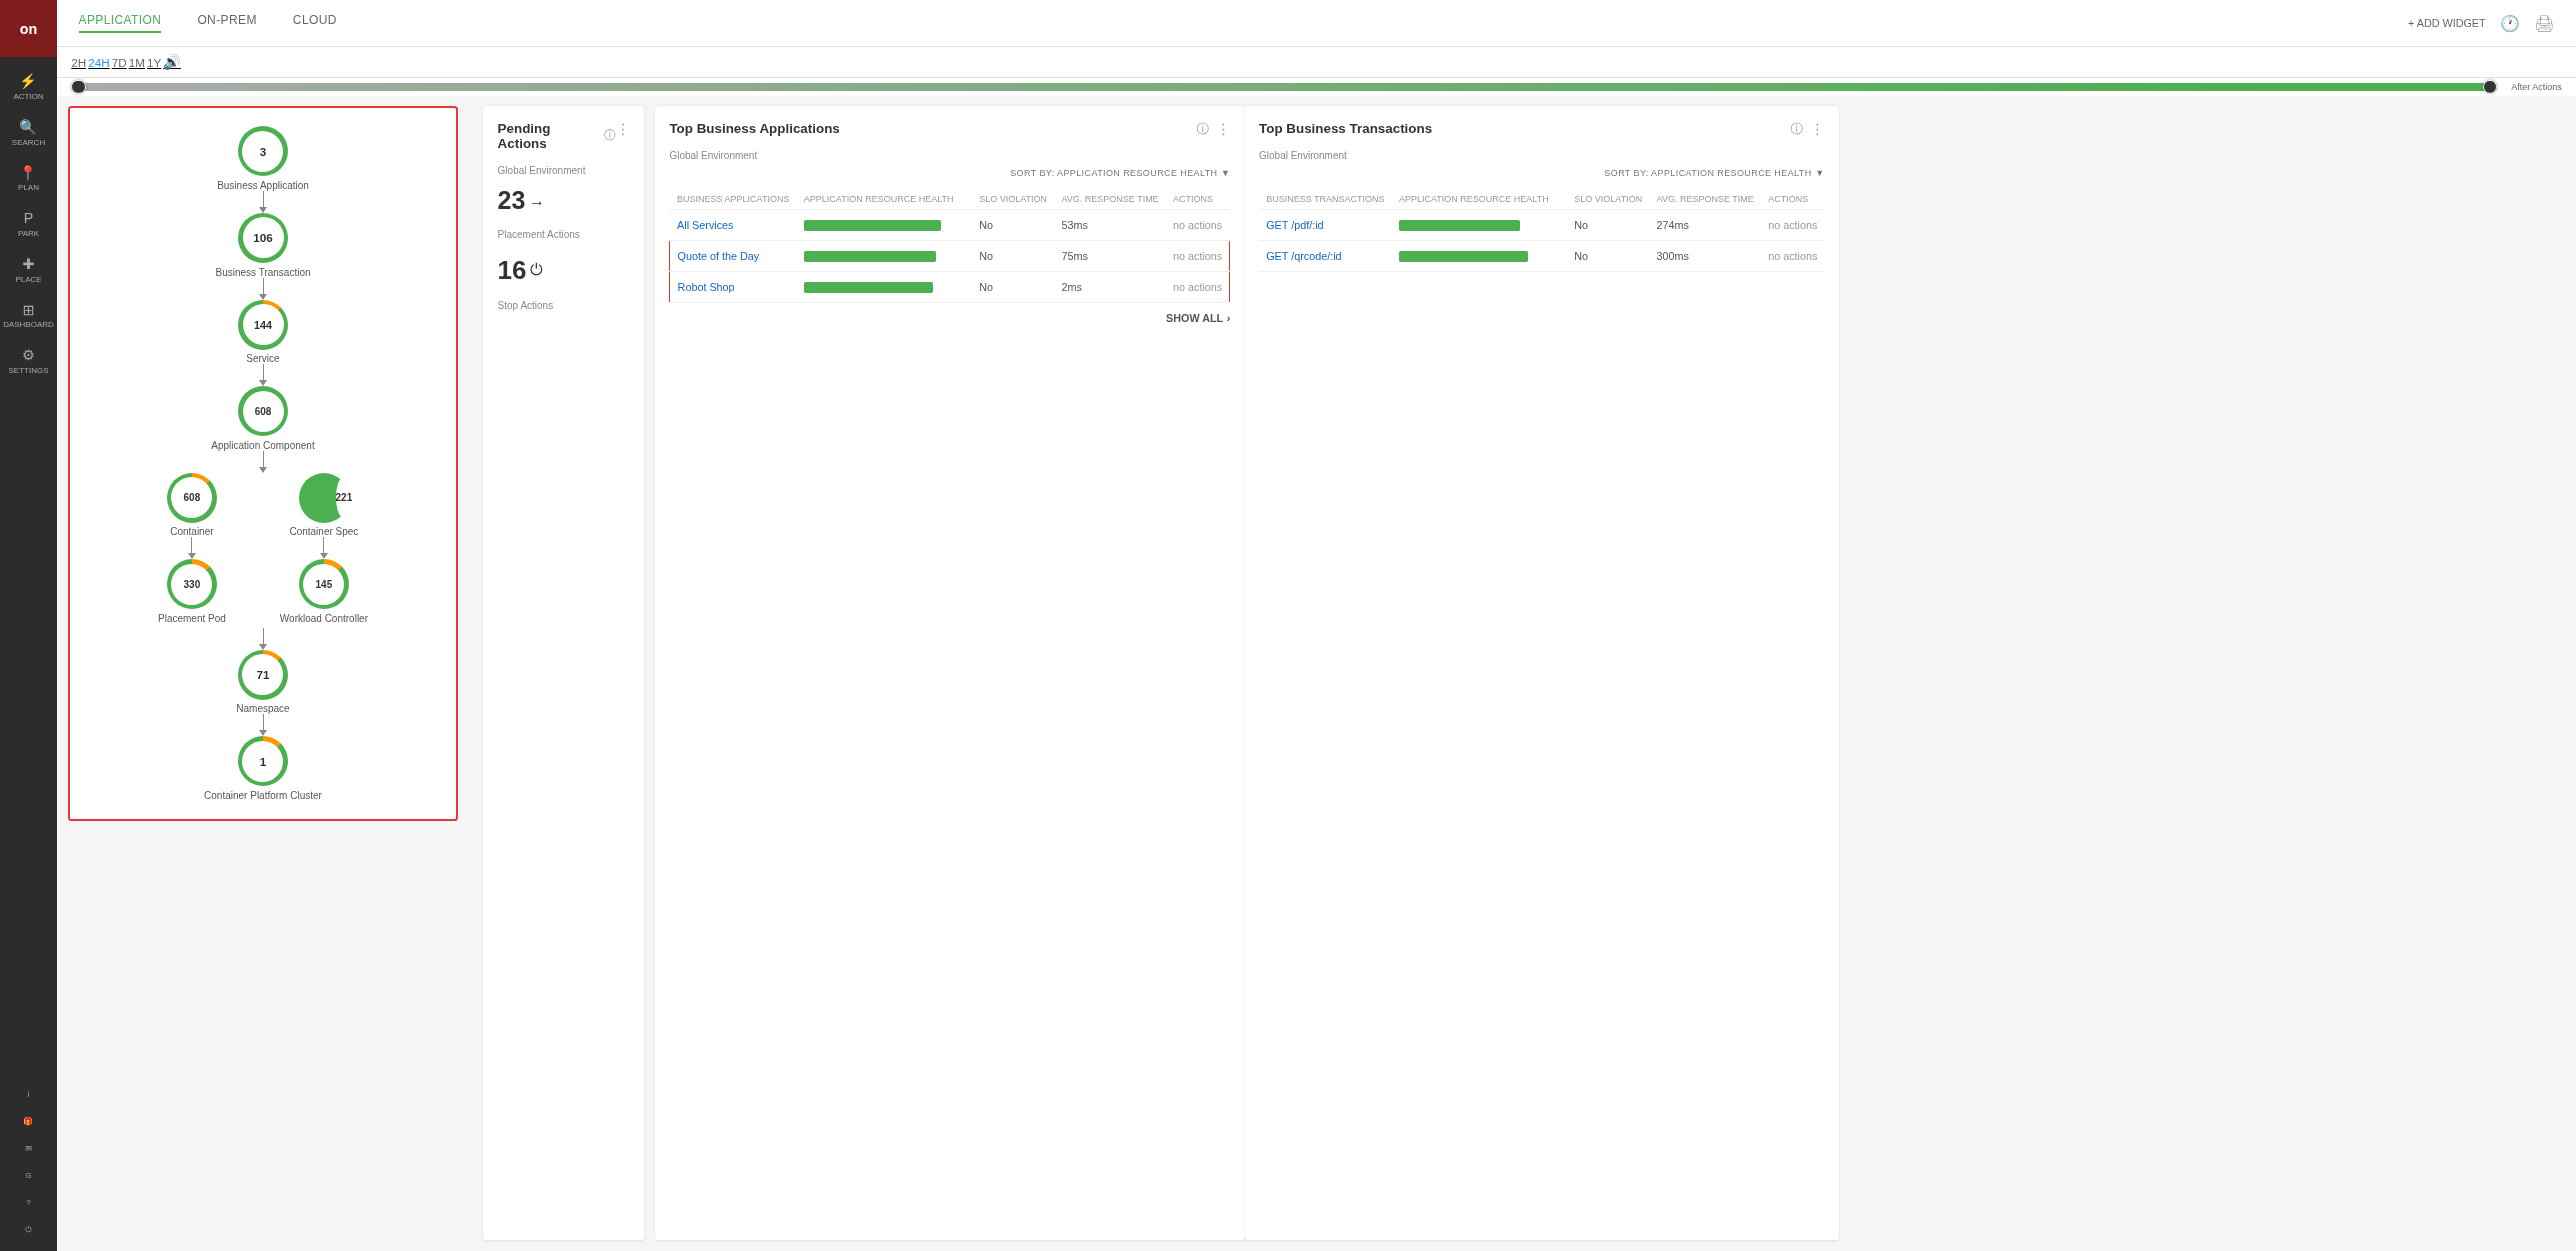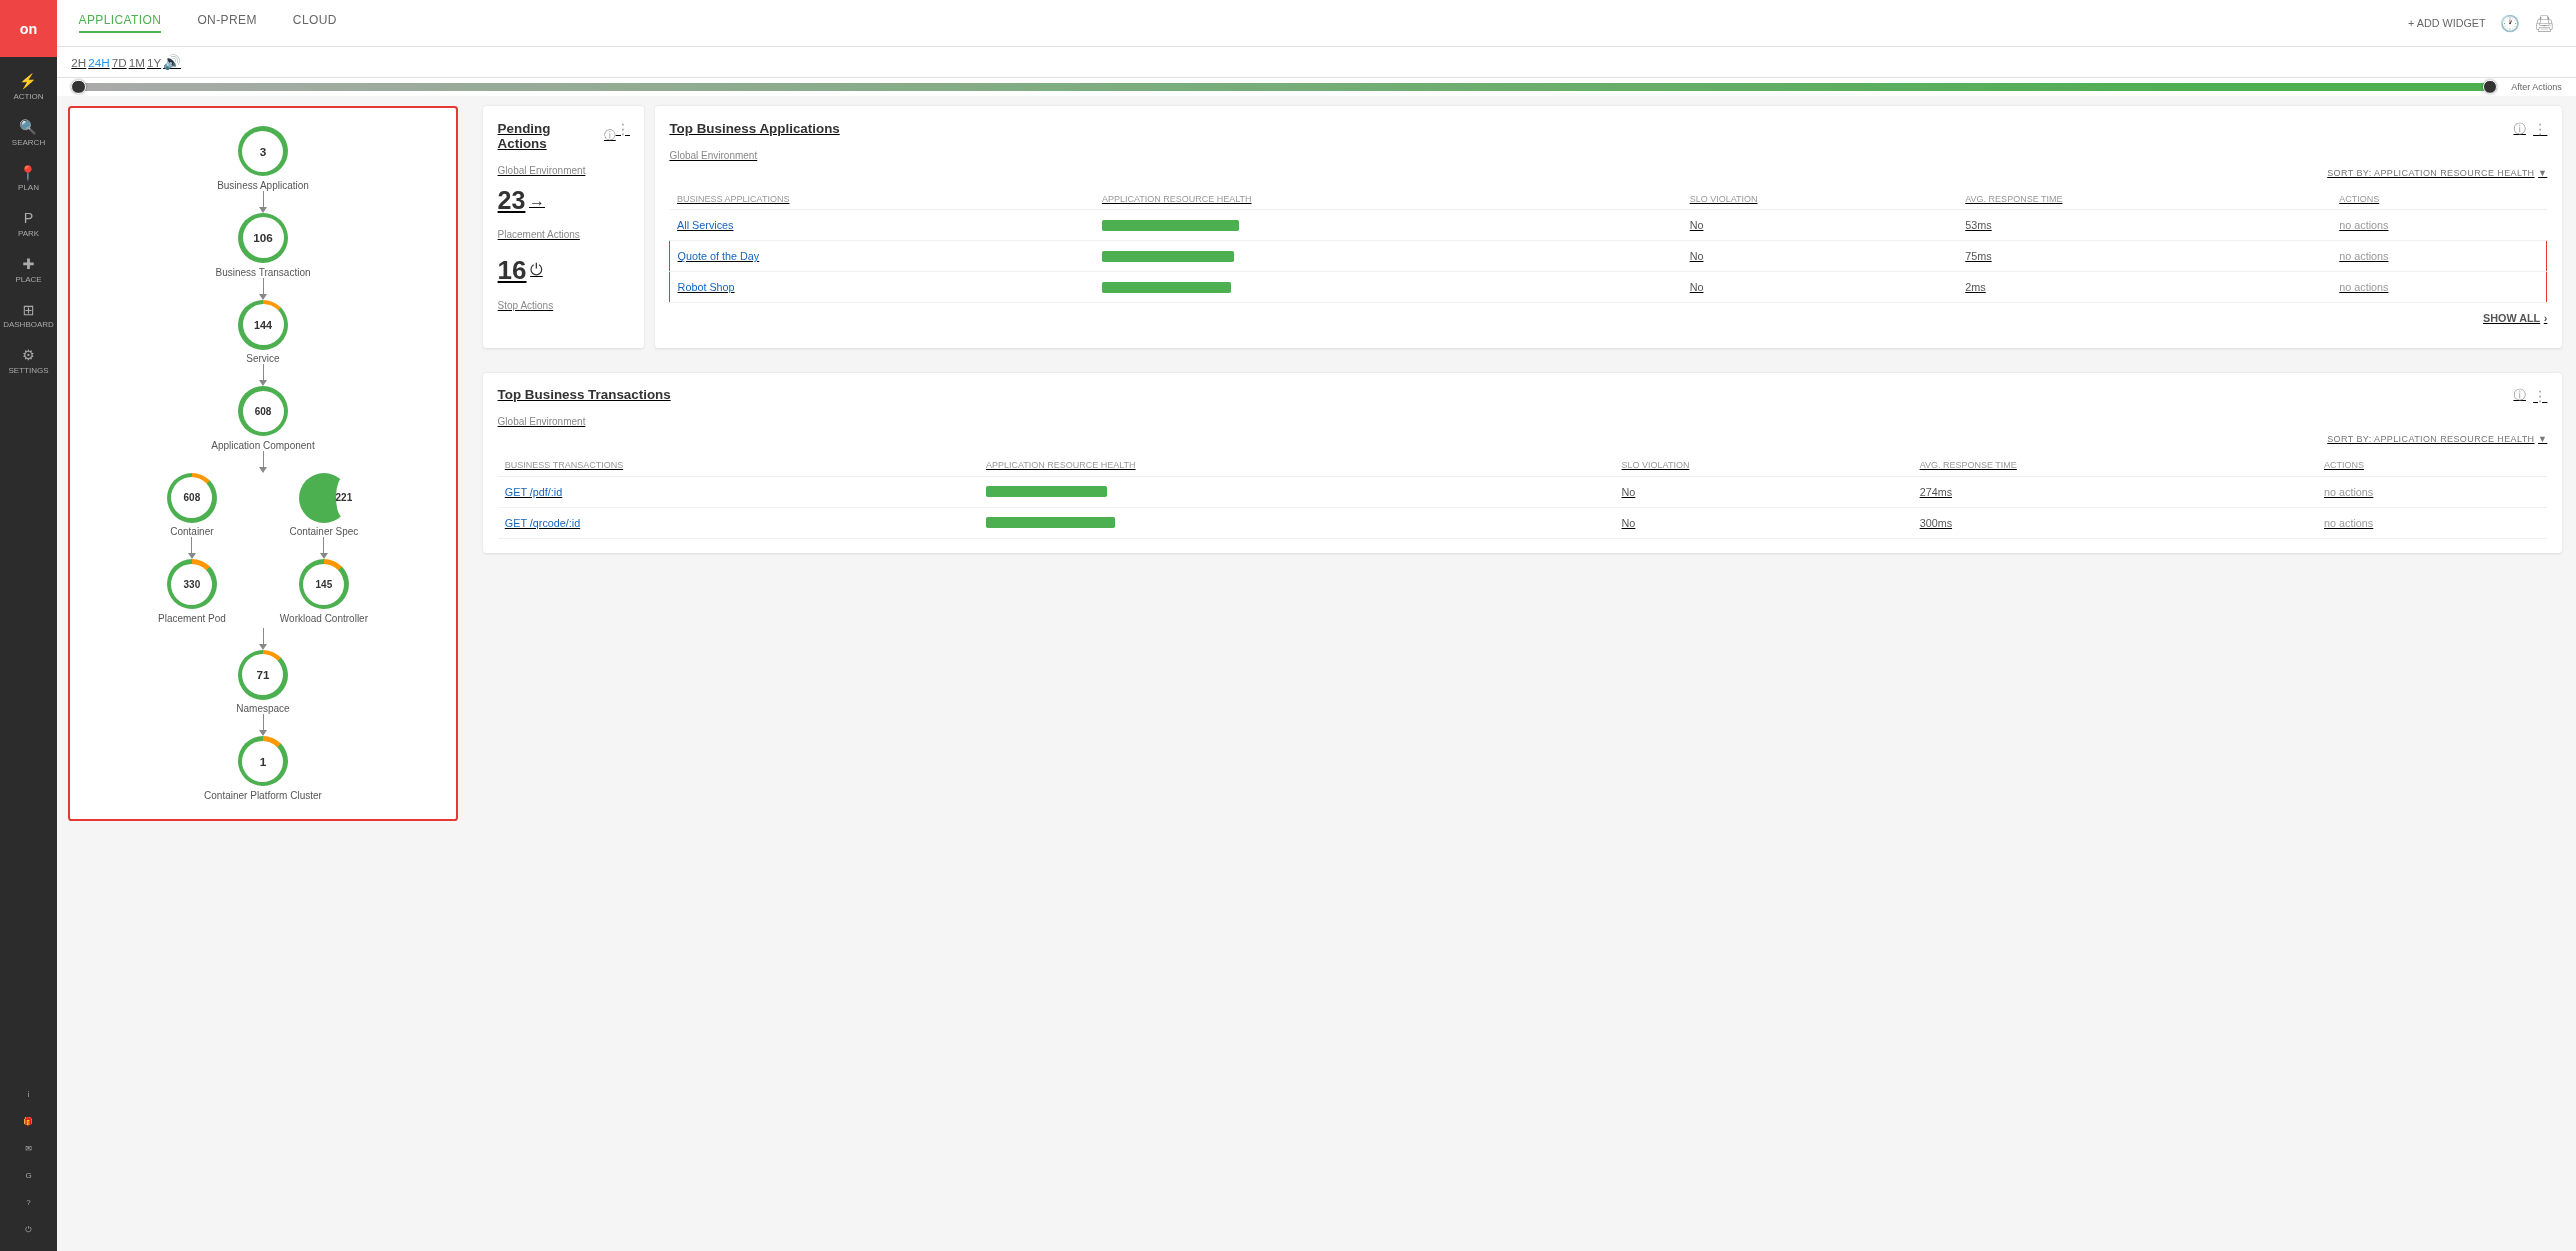--- a/index.html
+++ b/index.html
@@ -13,21 +13,21 @@
       flex-direction: column;
       align-items: center;
       padding-top: 0;
       flex-shrink: 0;
       height: 100vh;
       overflow: hidden;
     }
     .sidebar-logo {
       width: 58px;
       height: 57px;
-      background: #ef4444;
+      background: #7f1d1d;
       display: flex;
       align-items: center;
       justify-content: center;
       color: white;
       font-weight: bold;
       font-size: 14.3px;
       flex-shrink: 0;
     }
     .sidebar-nav {
       display: flex;
@@ -296,23 +296,22 @@
       flex-direction: column;
       flex: 1;
       overflow: hidden;
     }
 
     .scrollable {
       flex: 1;
       overflow-y: auto;
       padding: 10.8px 14.3px;
       display: flex;
-      flex-direction: column;
-      gap: 25px;
-      text-decoration: underline;
+      flex-direction: row;
+      gap: 0;
     }
 
     .row-highlight {
       background: #fff;
     }
 
     
     .topo-container {
       display: flex;
       flex-direction: column;

